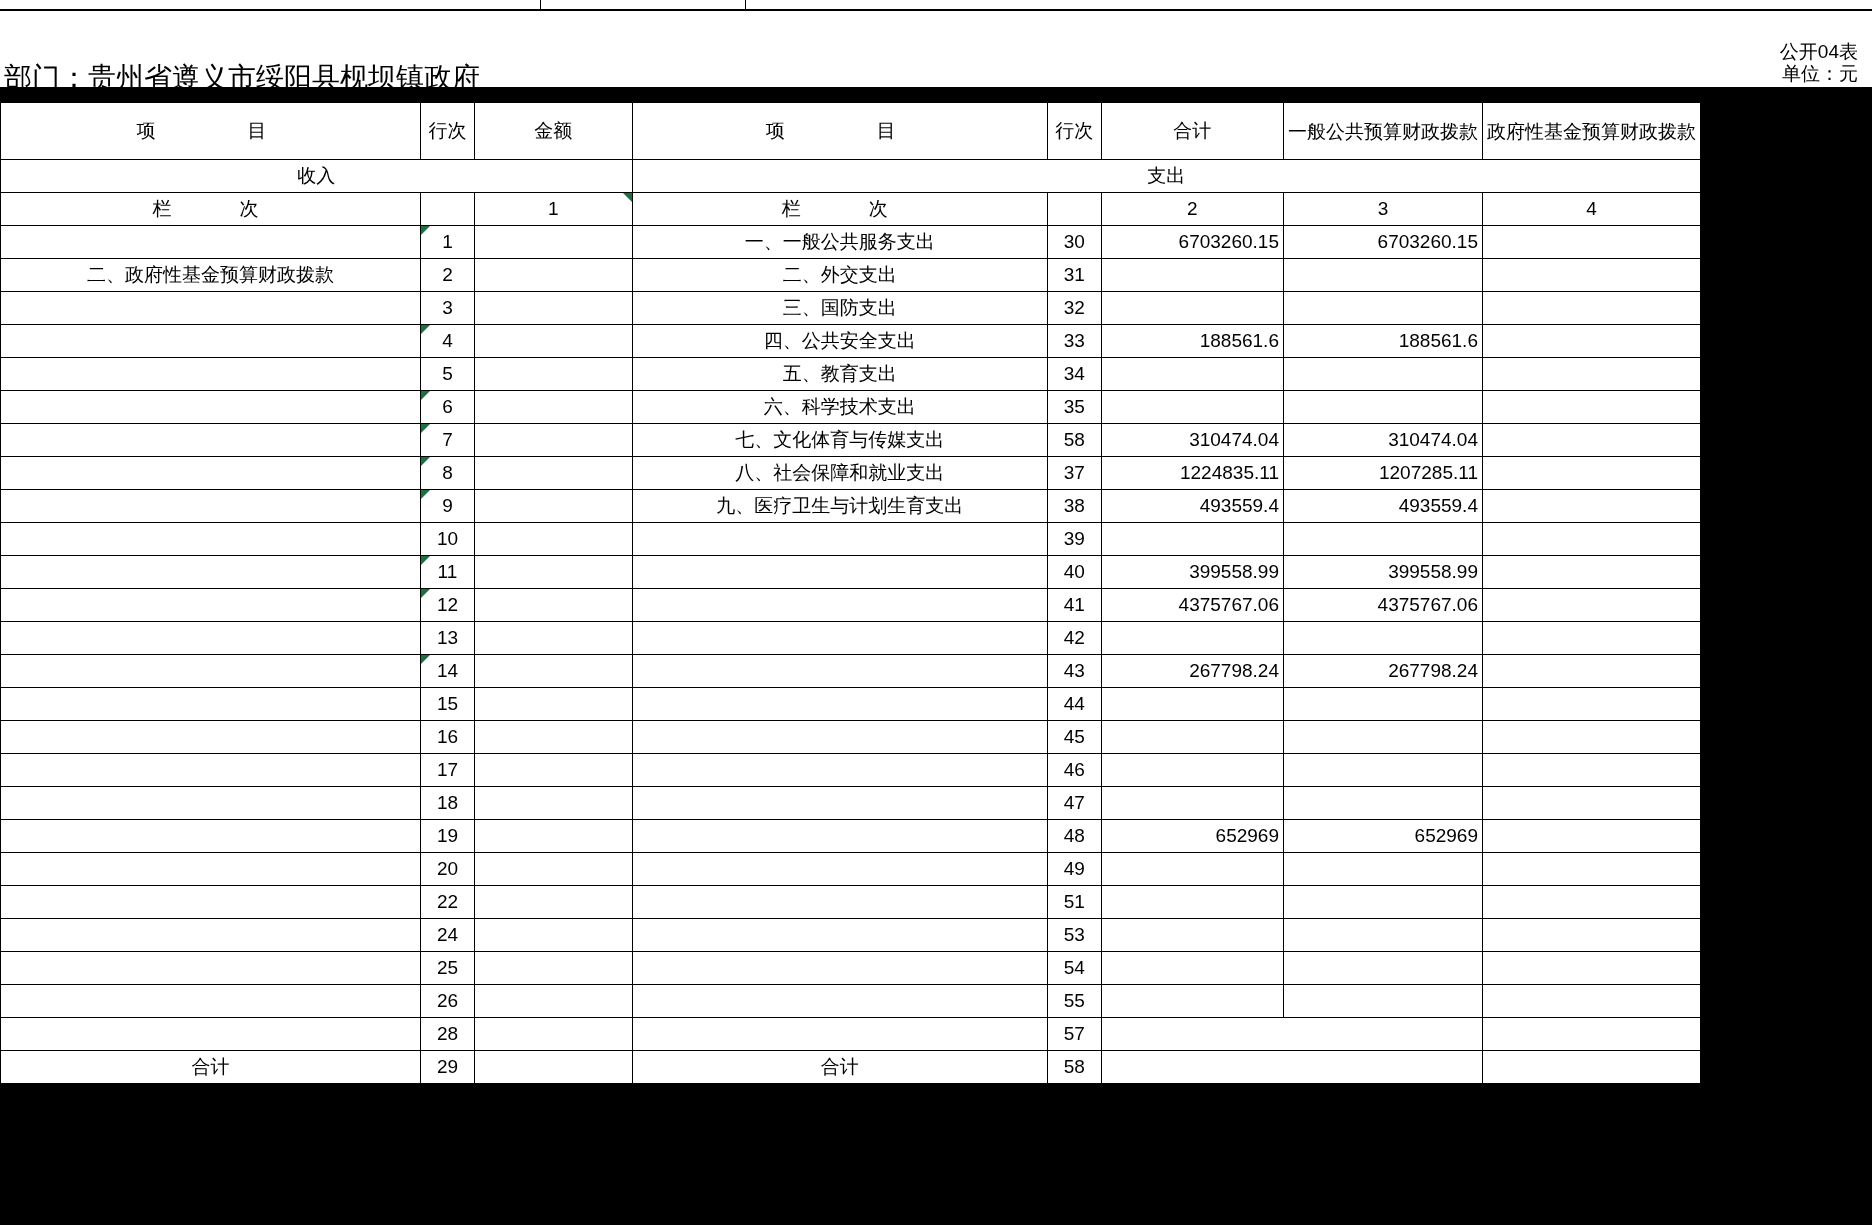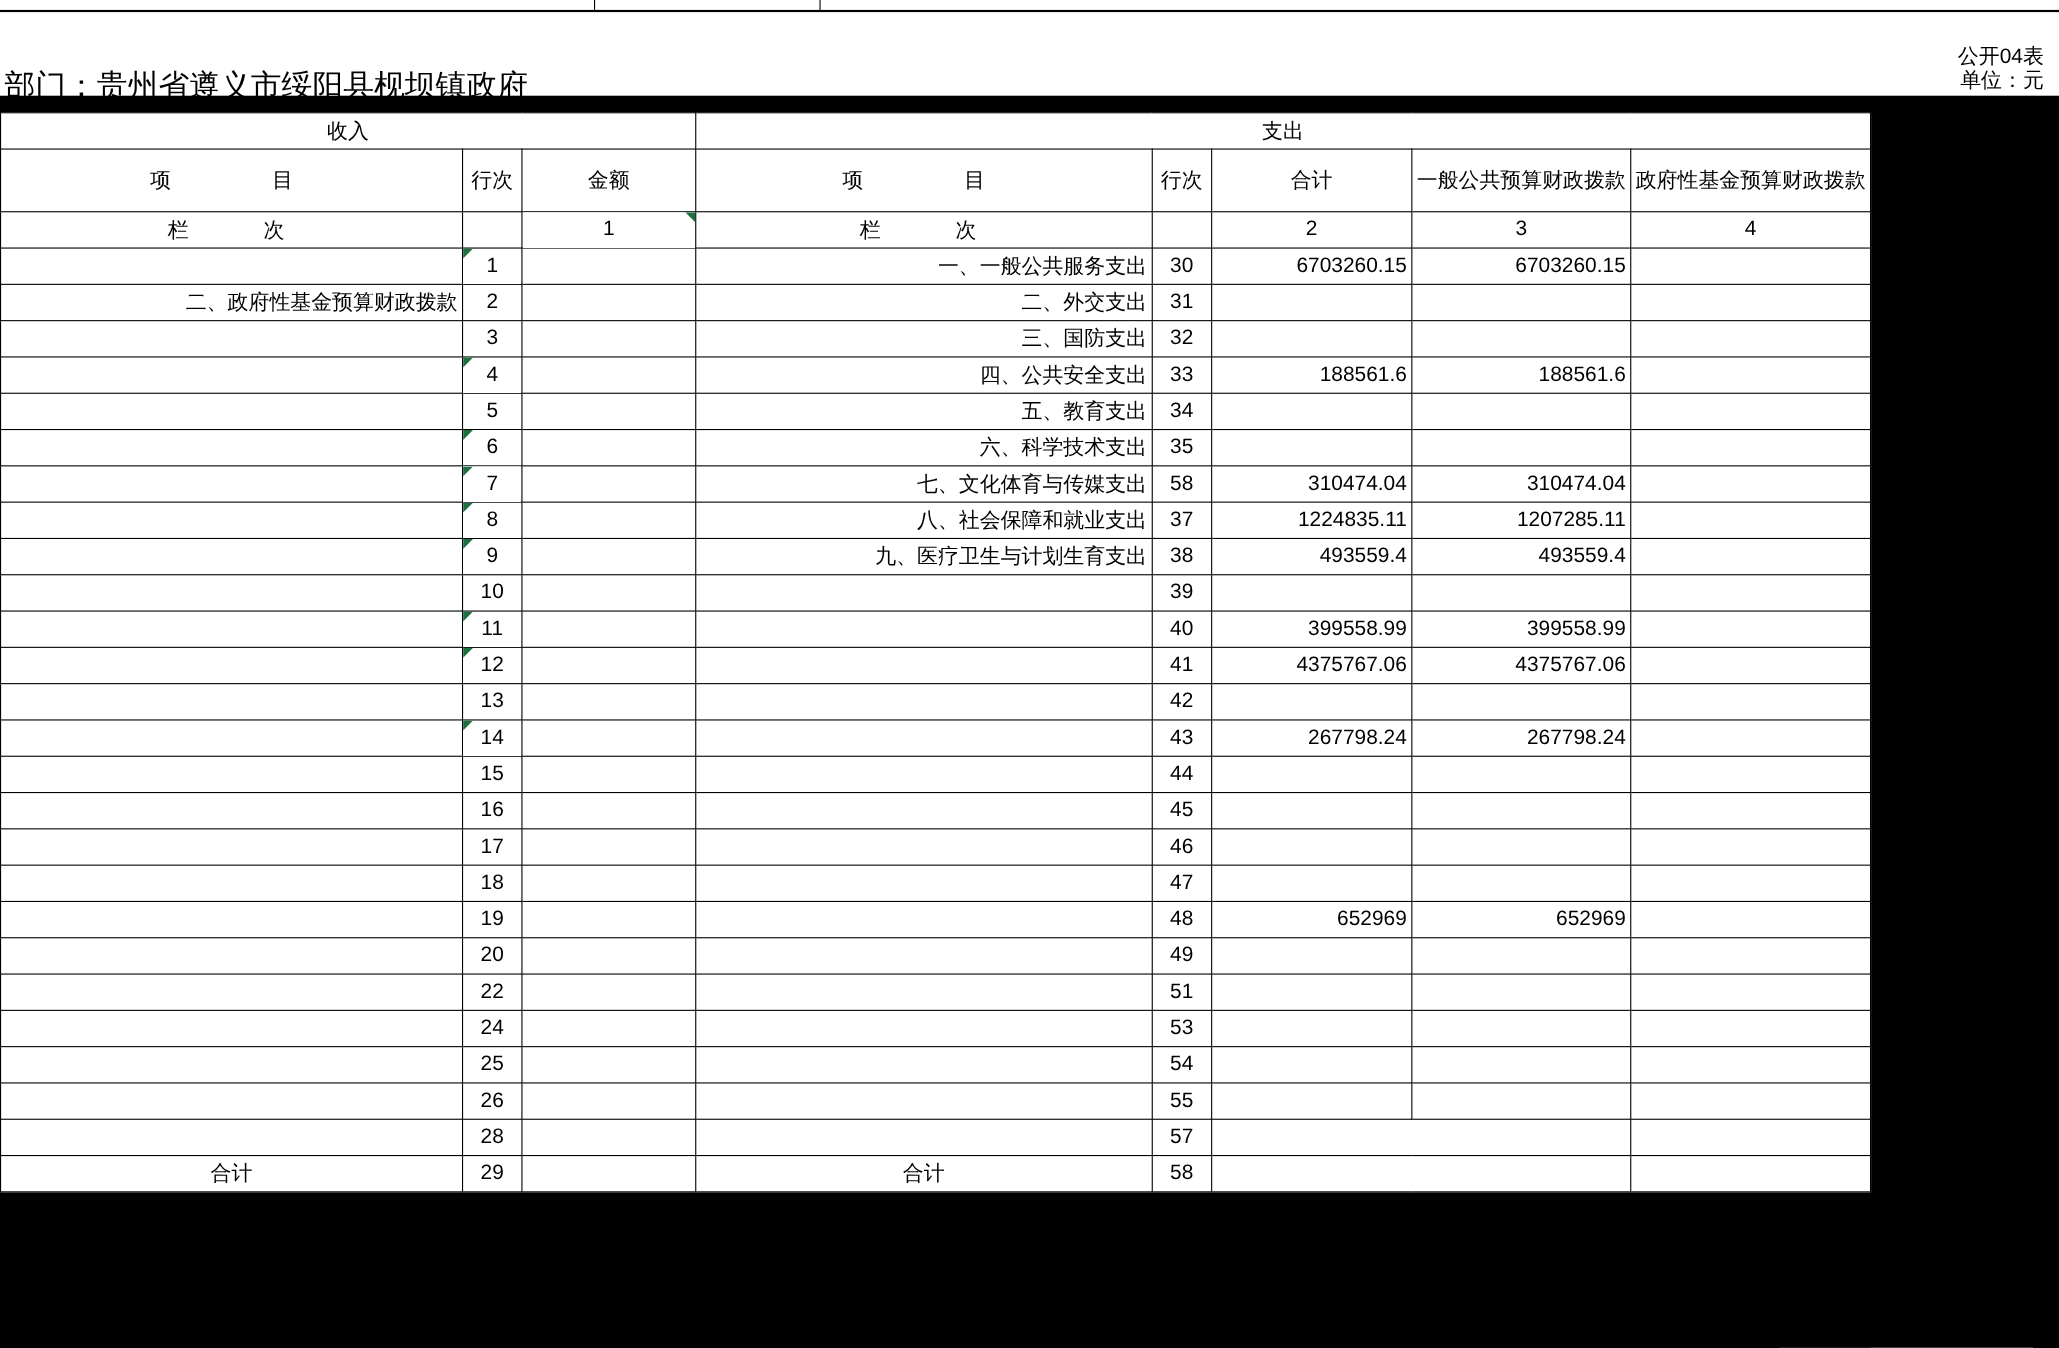--- a/index.html
+++ b/index.html
@@ -83,21 +83,21 @@
     border: 1px solid #000;
     font-size: 19px;
     padding: 0 4px;
     height: 32px;
     background: #fff;
     overflow: hidden;
     white-space: nowrap;
   }
   td.c { text-align: center; }
   td.r { text-align: right; padding-right: 10px; }
-  td.l { text-align: right; padding-left: 8px; }
+  td.l { text-align: center; padding-left: 8px; }
   td.black {
     background: #000;
     border-color: #000;
   }
   .big { font-size: 21px; }
   .wide { letter-spacing: 10px; }
   .wide2 { letter-spacing: 18px; }
 
   
   .mark {
@@ -148,37 +148,37 @@
       <col style="width:57px">
       <col style="width:203px">
       <col style="width:480px">
       <col style="width:57px">
       <col style="width:212px">
       <col style="width:182px">
       <col style="width:192px">
     </colgroup>
     <tbody>
 
-      <tr>
-        <td class="c big" colspan="3">收入</td>
-        <td class="c big" colspan="5">支出</td>
-      </tr>
-
       <tr style="height:56px">
         <td class="c big wide2" style="height:56px">项　　目</td>
         <td class="c" style="height:56px">行次</td>
         <td class="c big" style="height:56px">金额</td>
         <td class="c big wide2" style="height:56px">项　　目</td>
         <td class="c" style="height:56px">行次</td>
         <td class="c big" style="height:56px">合计</td>
         <td class="c twoline" style="height:56px">一般公共预算财政拨款</td>
         <td class="c twoline" style="height:56px">政府性基金预算财政拨款</td>
       </tr>
 
       <tr>
+        <td class="c big" colspan="3">收入</td>
+        <td class="c big" colspan="5">支出</td>
+      </tr>
+
+      <tr>
         <td class="c big wide">栏　　次</td>
         <td class="black"></td>
         <td class="c mark-col">1</td>
         <td class="c big wide">栏　　次</td>
         <td class="black"></td>
         <td class="c">2</td>
         <td class="c">3</td>
         <td class="c">4</td>
       </tr>
 

